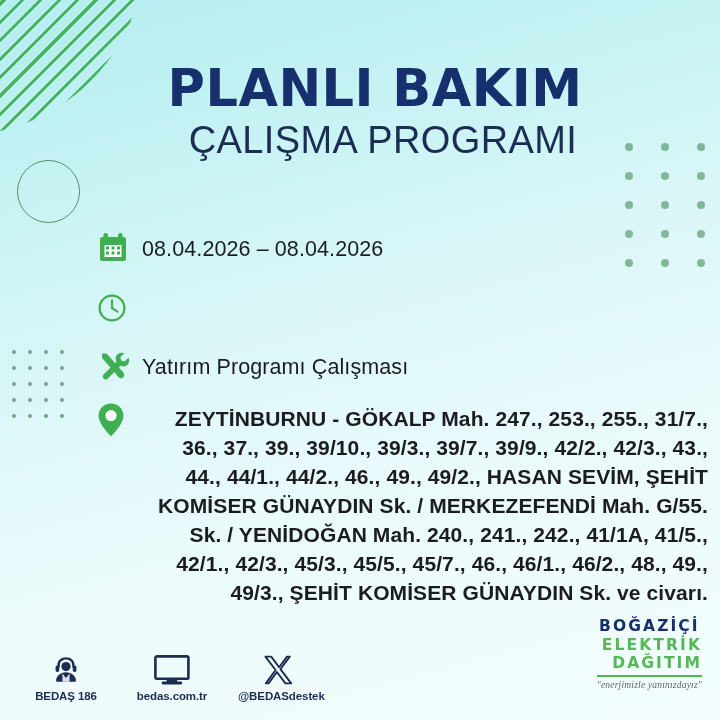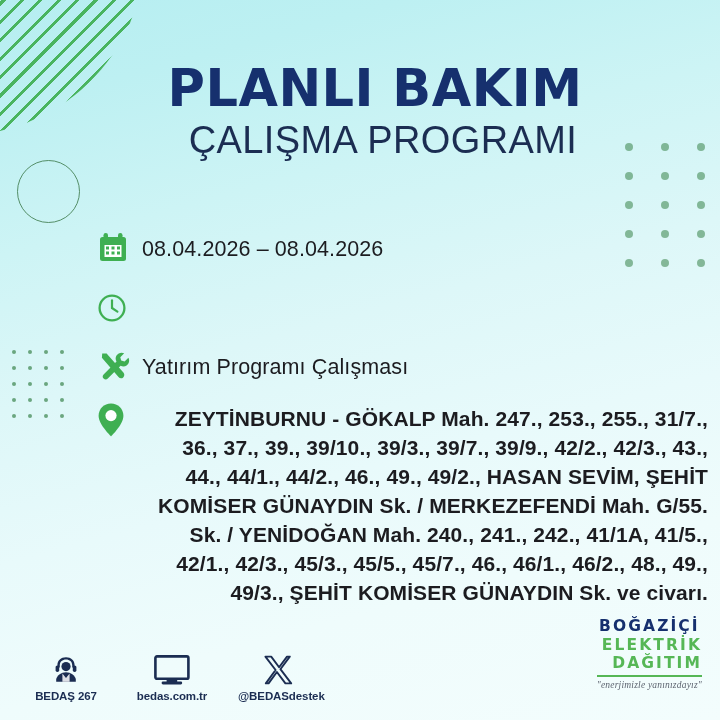--- a/index.html
+++ b/index.html
@@ -337,21 +337,21 @@
             <g fill="#1b2d52">
               <path d="M17 5.2 c-5.2 0 -8.4 3.2 -8.6 7.6 l0 2.6 l2.4 0 l0 -2.4 c0.1 -3.4 2.6 -5.6 6.2 -5.6 c3.6 0 6.1 2.2 6.2 5.6 l0 2.4 l2.4 0 l0 -2.6 C25.4 8.4 22.2 5.2 17 5.2 Z"></path>
               <rect x="6.6" y="13.4" width="3.6" height="6.6" rx="1.7"></rect>
               <rect x="23.8" y="13.4" width="3.6" height="6.6" rx="1.7"></rect>
               <circle cx="17" cy="14.6" r="4.6"></circle>
               <path d="M17 20.2 c-4.8 0 -8.8 2.9 -9.8 6.9 l0 2.7 l19.6 0 l0 -2.7 c-1 -4 -5 -6.9 -9.8 -6.9 Z"></path>
             </g>
             <path d="M13.4 21.4 L17 26 L20.6 21.4 L20.6 29.8 L13.4 29.8 Z" fill="#ffffff" opacity="0.85"></path>
           </svg>
         </span>
-        <span class="clabel">BEDAŞ 267</span>
+        <span class="clabel">BEDAŞ 186</span>
       </div>
 
       <div class="contact">
         <span class="cico">
           <svg width="38" height="32" viewBox="0 0 38 32" aria-hidden="true">
             <rect x="2.4" y="2.4" width="33" height="22.4" rx="1.6" fill="none" stroke="#1b2d52" stroke-width="2.6"></rect>
             <rect x="13.6" y="25.6" width="10.6" height="2.6" fill="#1b2d52"></rect>
             <rect x="8.6" y="27.6" width="20.6" height="2.8" rx="1.4" fill="#1b2d52"></rect>
           </svg>
         </span>

